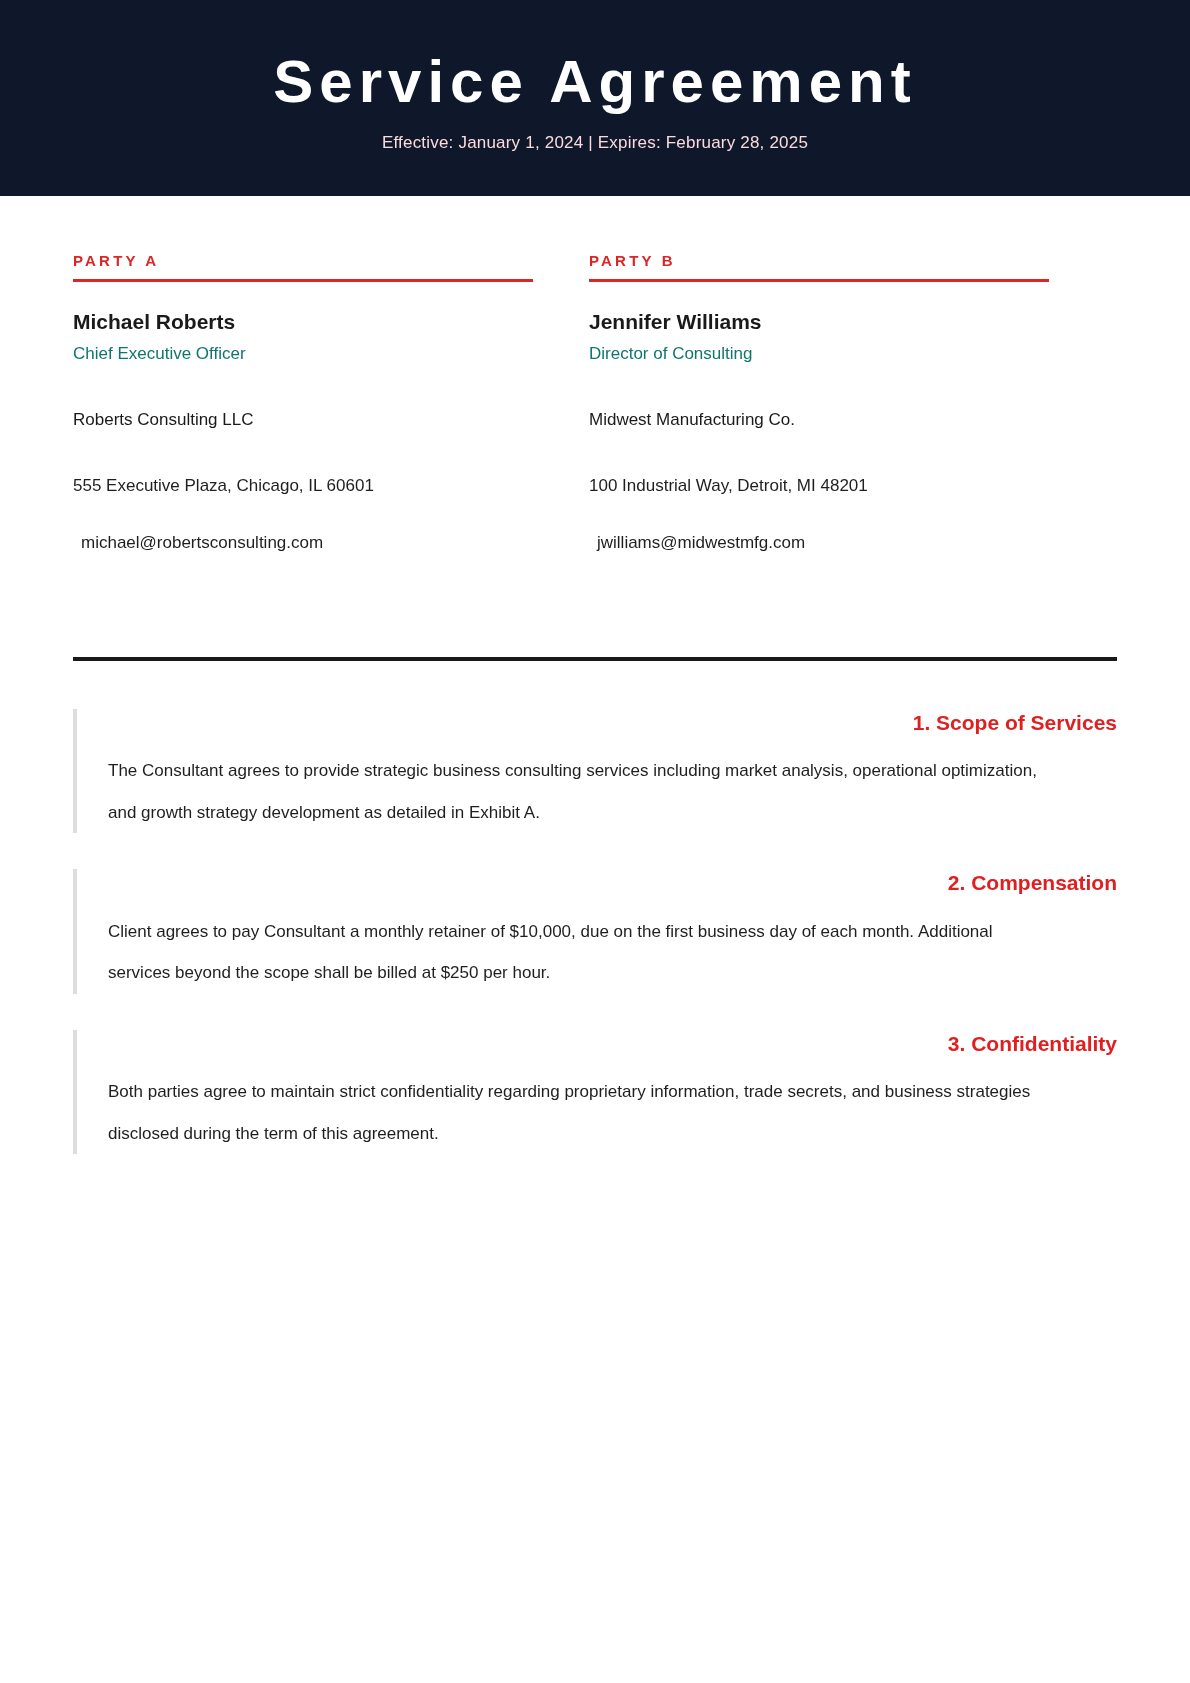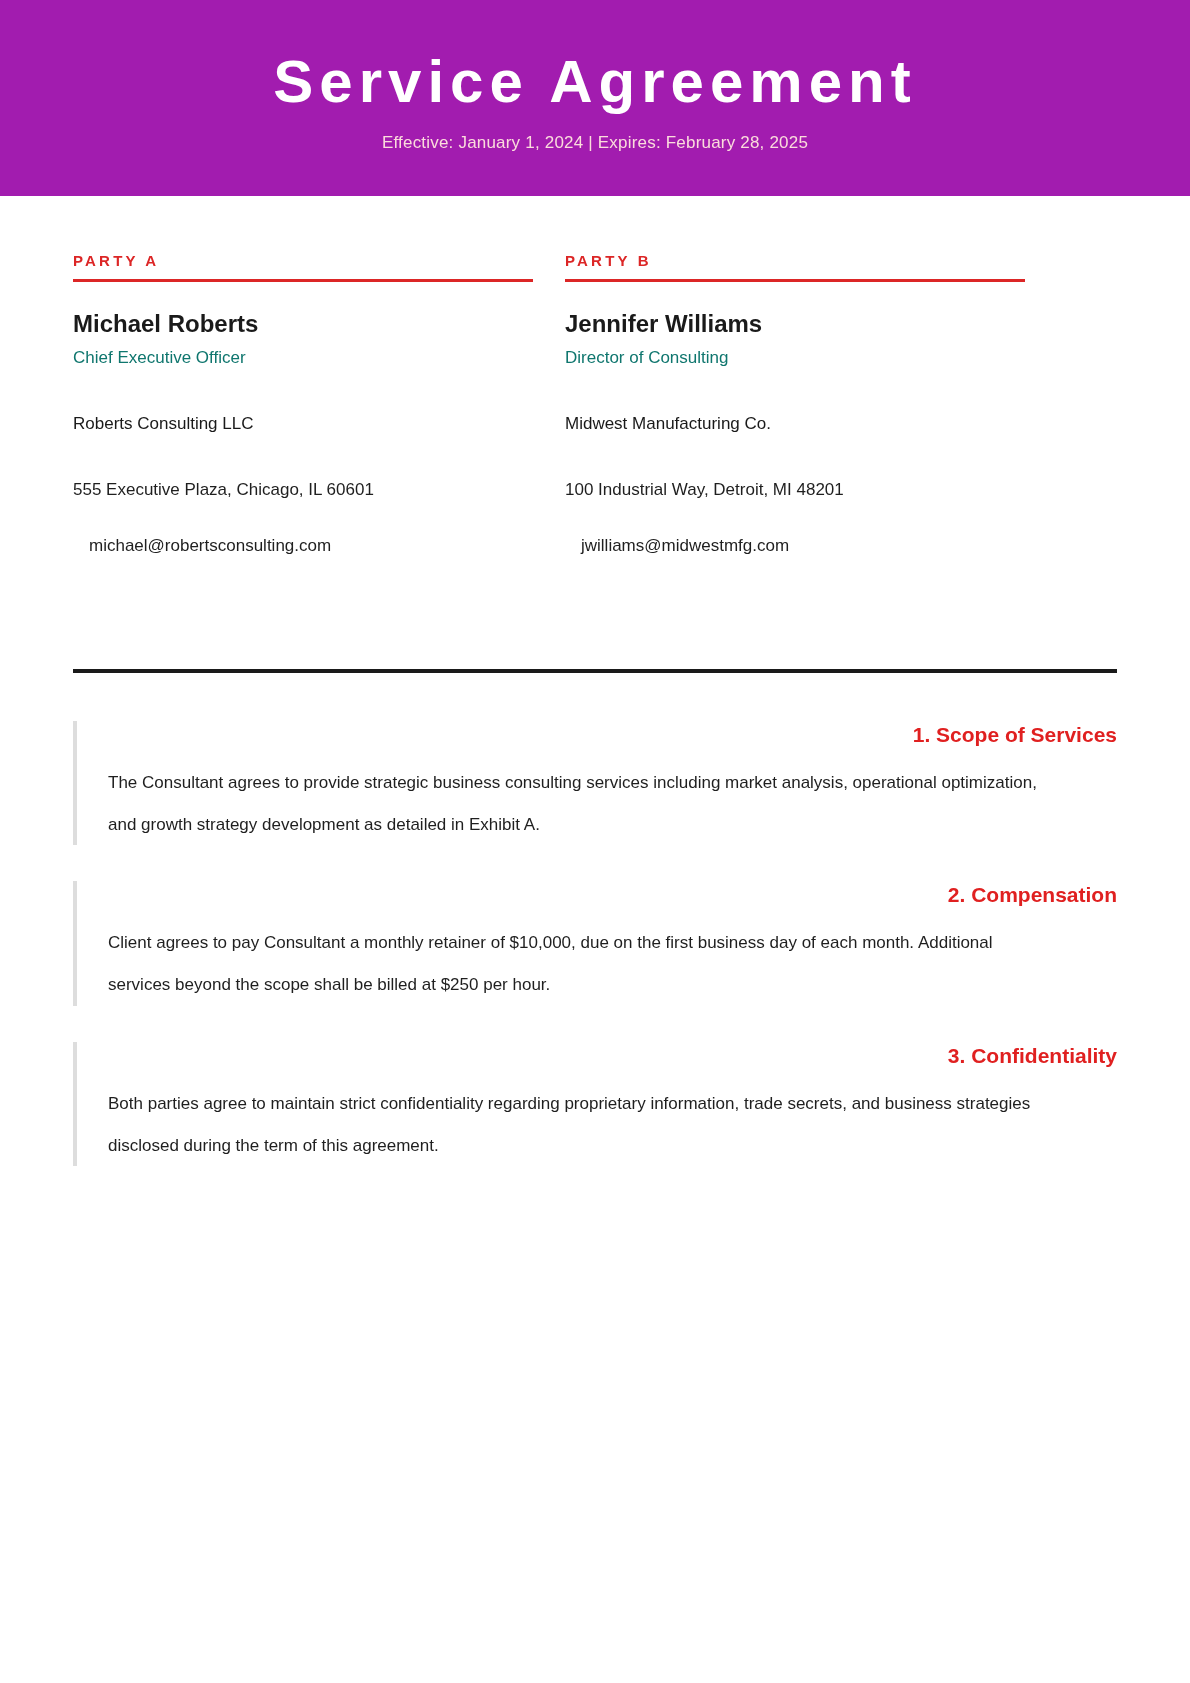--- a/index.html
+++ b/index.html
@@ -19,21 +19,21 @@
 
   .page {
     position: relative;
     width: 1190px;
     height: 1683px;
     background: #ffffff;
   }
 
   
   .doc-header {
-    background: #a21caf;
+    background: #0f172a;
     height: 196px;
     width: 100%;
     box-sizing: border-box;
     display: flex;
     flex-direction: column;
     align-items: center;
     justify-content: center;
     padding-top: 6px;
   }
   .doc-title {
@@ -53,42 +53,42 @@
     letter-spacing: 0.2px;
     text-align: center;
     margin: 0;
   }
 
   
   .parties {
     display: flex;
     padding: 56px 73px 0 73px;
     box-sizing: border-box;
-    gap: 32px;
+    gap: 56px;
   }
   .party {
     width: 460px;
     flex: 0 0 460px;
   }
   .party-label {
     color: #dc2626;
     font-size: 15px;
     font-weight: bold;
     letter-spacing: 3.2px;
     text-transform: uppercase;
     margin: 0 0 10px 0;
   }
   .party-rule {
     height: 3px;
     background: #dc2626;
     width: 100%;
     margin: 0 0 26px 0;
   }
   .party-name {
-    font-size: 24px;
+    font-size: 21px;
     font-weight: bold;
     color: #1a1a1a;
     margin: 0 0 8px 0;
     line-height: 1.3;
   }
   .party-role {
     font-size: 17px;
     font-weight: normal;
     color: #0f766e;
     margin: 0 0 44px 0;
@@ -105,21 +105,21 @@
     font-size: 17px;
     font-weight: normal;
     color: #1f1f1f;
     margin: 0 0 34px 0;
     line-height: 1.3;
   }
   .party-email {
     font-size: 17px;
     font-weight: normal;
     color: #1f1f1f;
-    margin: 16px;
+    margin: 8px;
     line-height: 1.3;
   }
 
   
   .main-divider {
     height: 4px;
     background: #1a1a1a;
     margin: 95px 73px 0 73px;
   }
 

